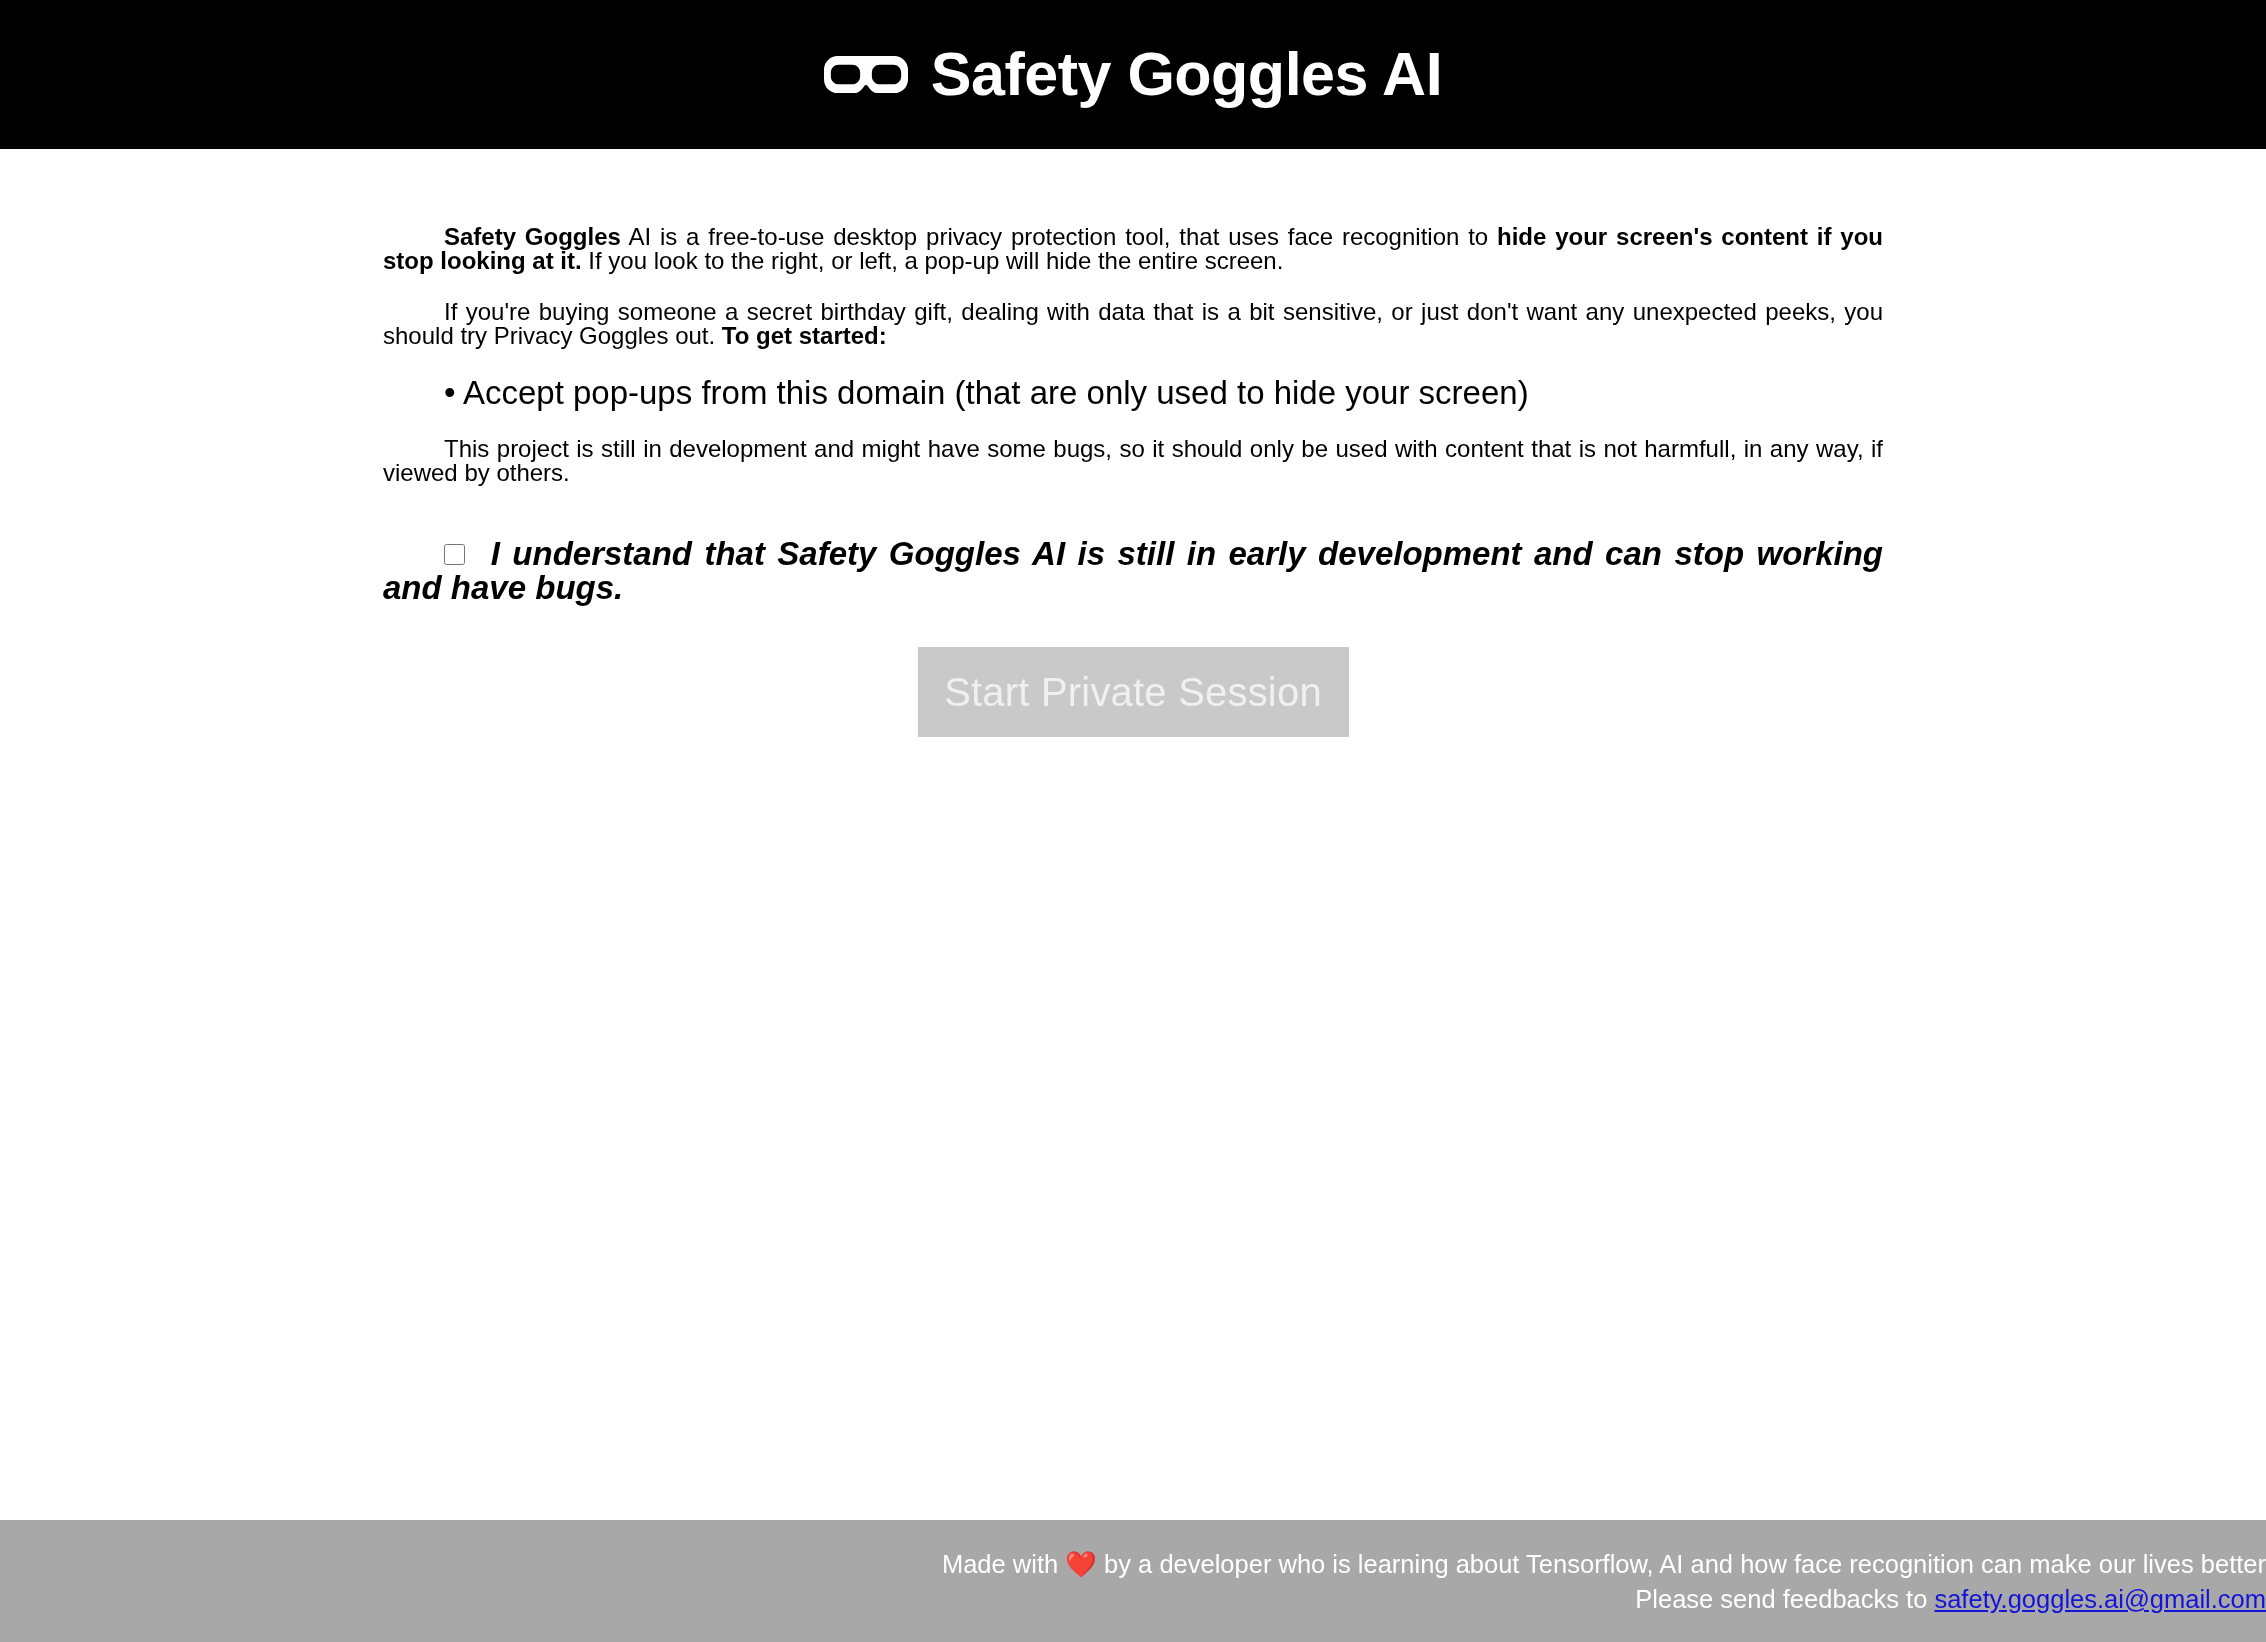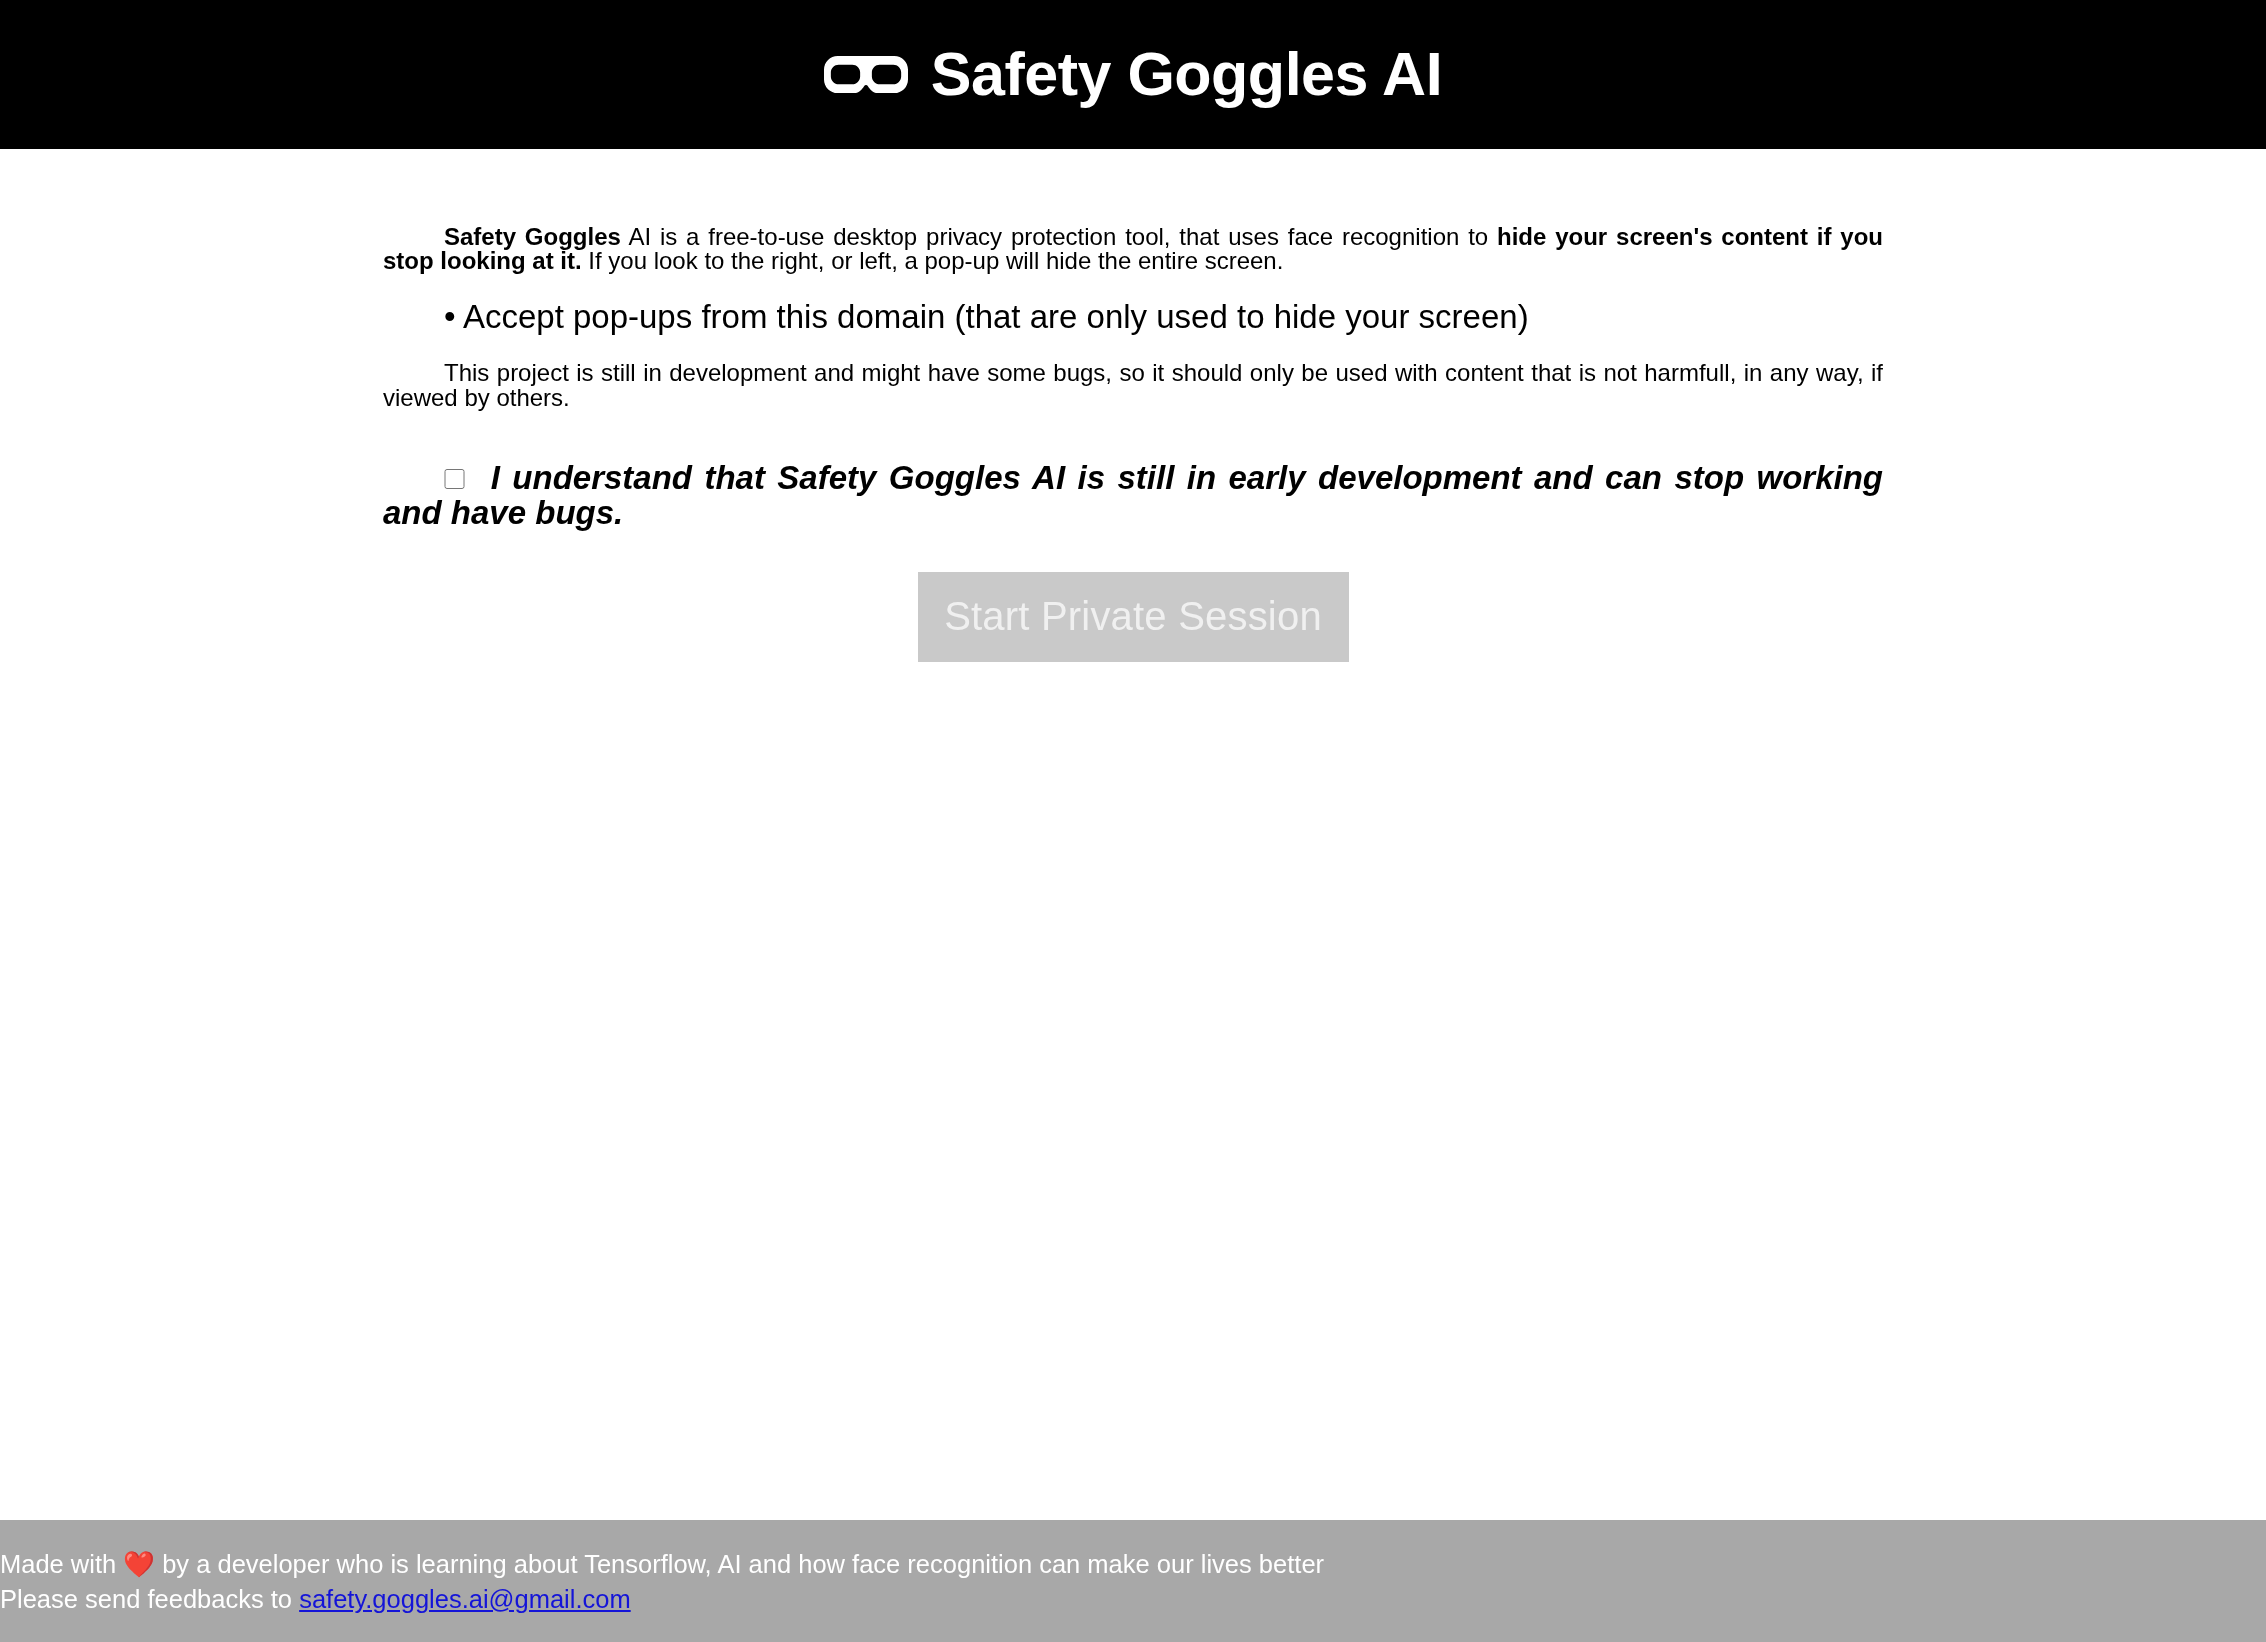--- a/index.html
+++ b/index.html
@@ -117,21 +117,21 @@
   .footer {
     position: absolute;
     left: 0;
     bottom: 0;
     width: 2266px;
     height: 123px;
     background: #a8a8a8;
     color: #ffffff;
     display: flex;
     flex-direction: column;
-    align-items: flex-start;
+    align-items: flex-end;
     justify-content: center;
     gap: 5.9px;
     font-size: 25.5px;
   }
   .footer-line {
     text-align: center;
   }
   .heart { color: #e8372e; }
   .footer a {
     color: #1414d8;
@@ -152,20 +152,23 @@
   <div class="header-title">Safety Goggles AI</div>
 </div>
 
 <div class="main">
   <div class="content">
 
     <p class="para">
       <b>Safety Goggles</b><span> AI is a free-to-use desktop privacy protection tool, that uses face recognition to </span><b>hide your screen's content if you stop looking at it.</b><span> If you look to the right, or left, a pop-up will hide the entire screen.</span>
     </p>
 
+    <p class="para">
+      <span>If you're buying someone a secret birthday gift, dealing with data that is a bit sensitive, or just don't want any unexpected peeks, you should try Privacy Goggles out. </span><b>To get started:</b>
+    </p>
 
 
     <p class="bullet">
       <span class="dot">•</span><span> Accept pop-ups from this domain (that are only used to hide your screen)</span>
     </p>
 
 
     <p class="para tight">This project is still in development and might have some bugs, so it should only be used with content that is not harmfull, in any way, if viewed by others.</p>
 
     <div class="consent-row">

